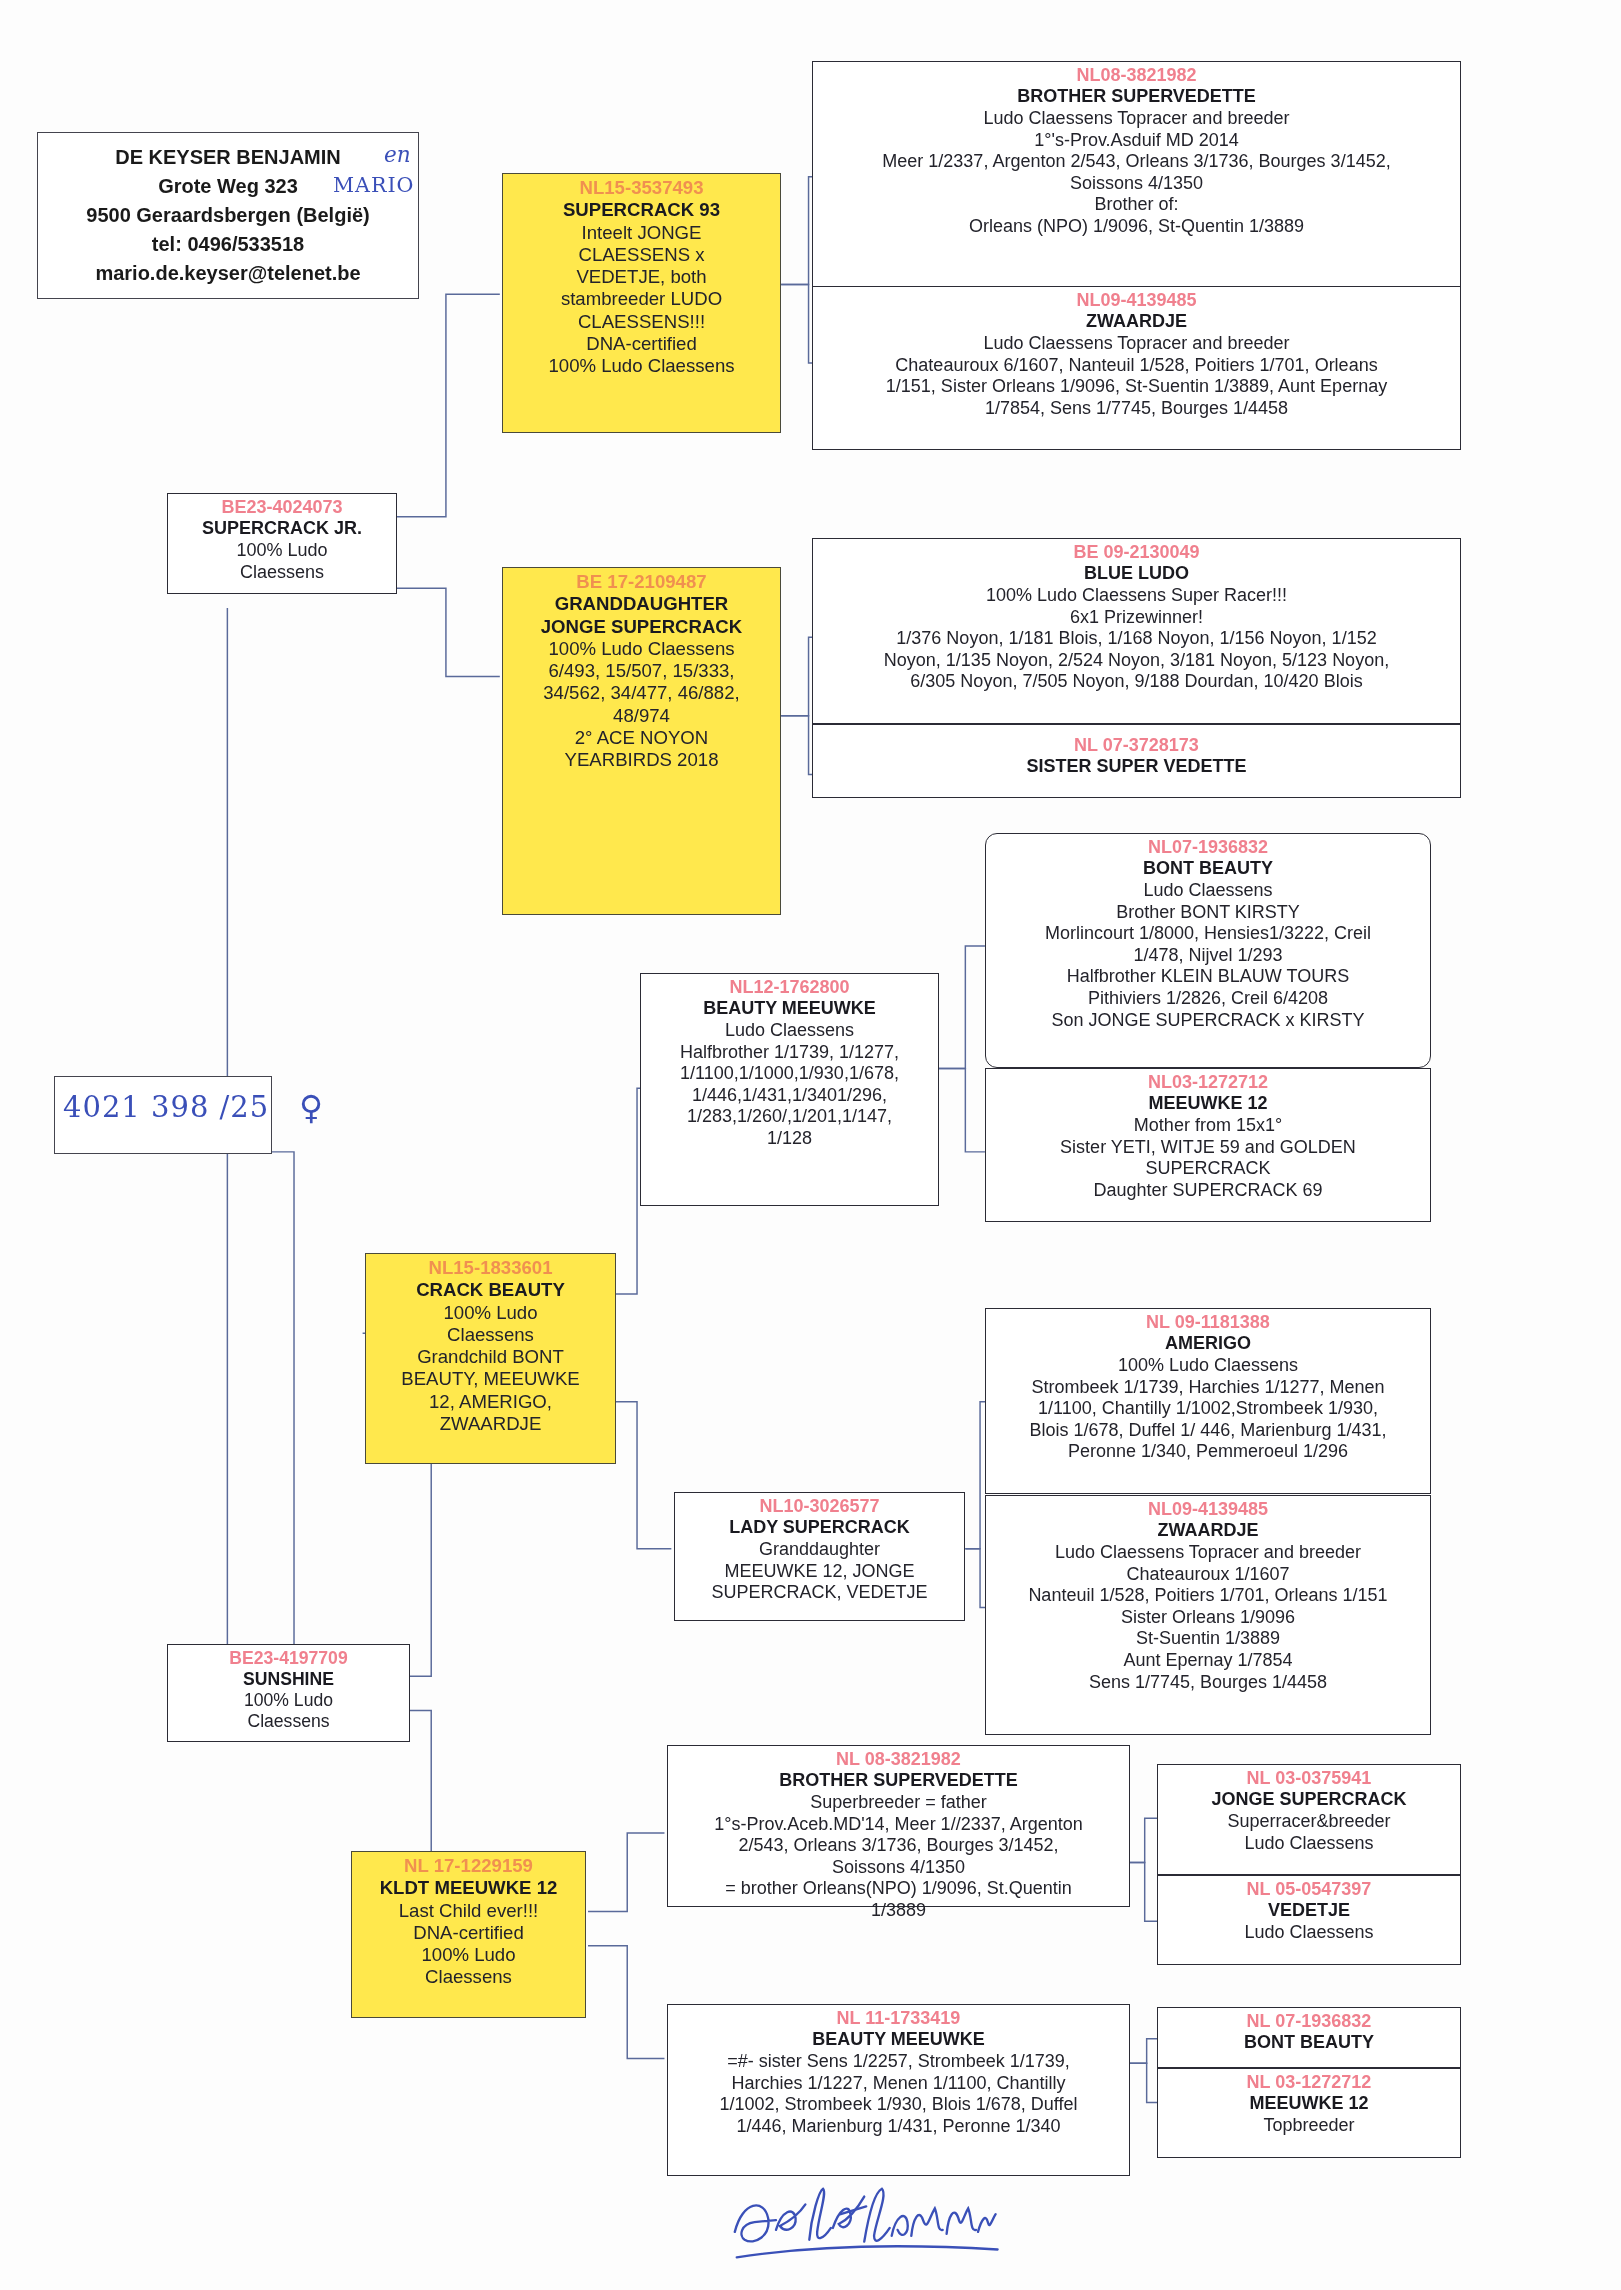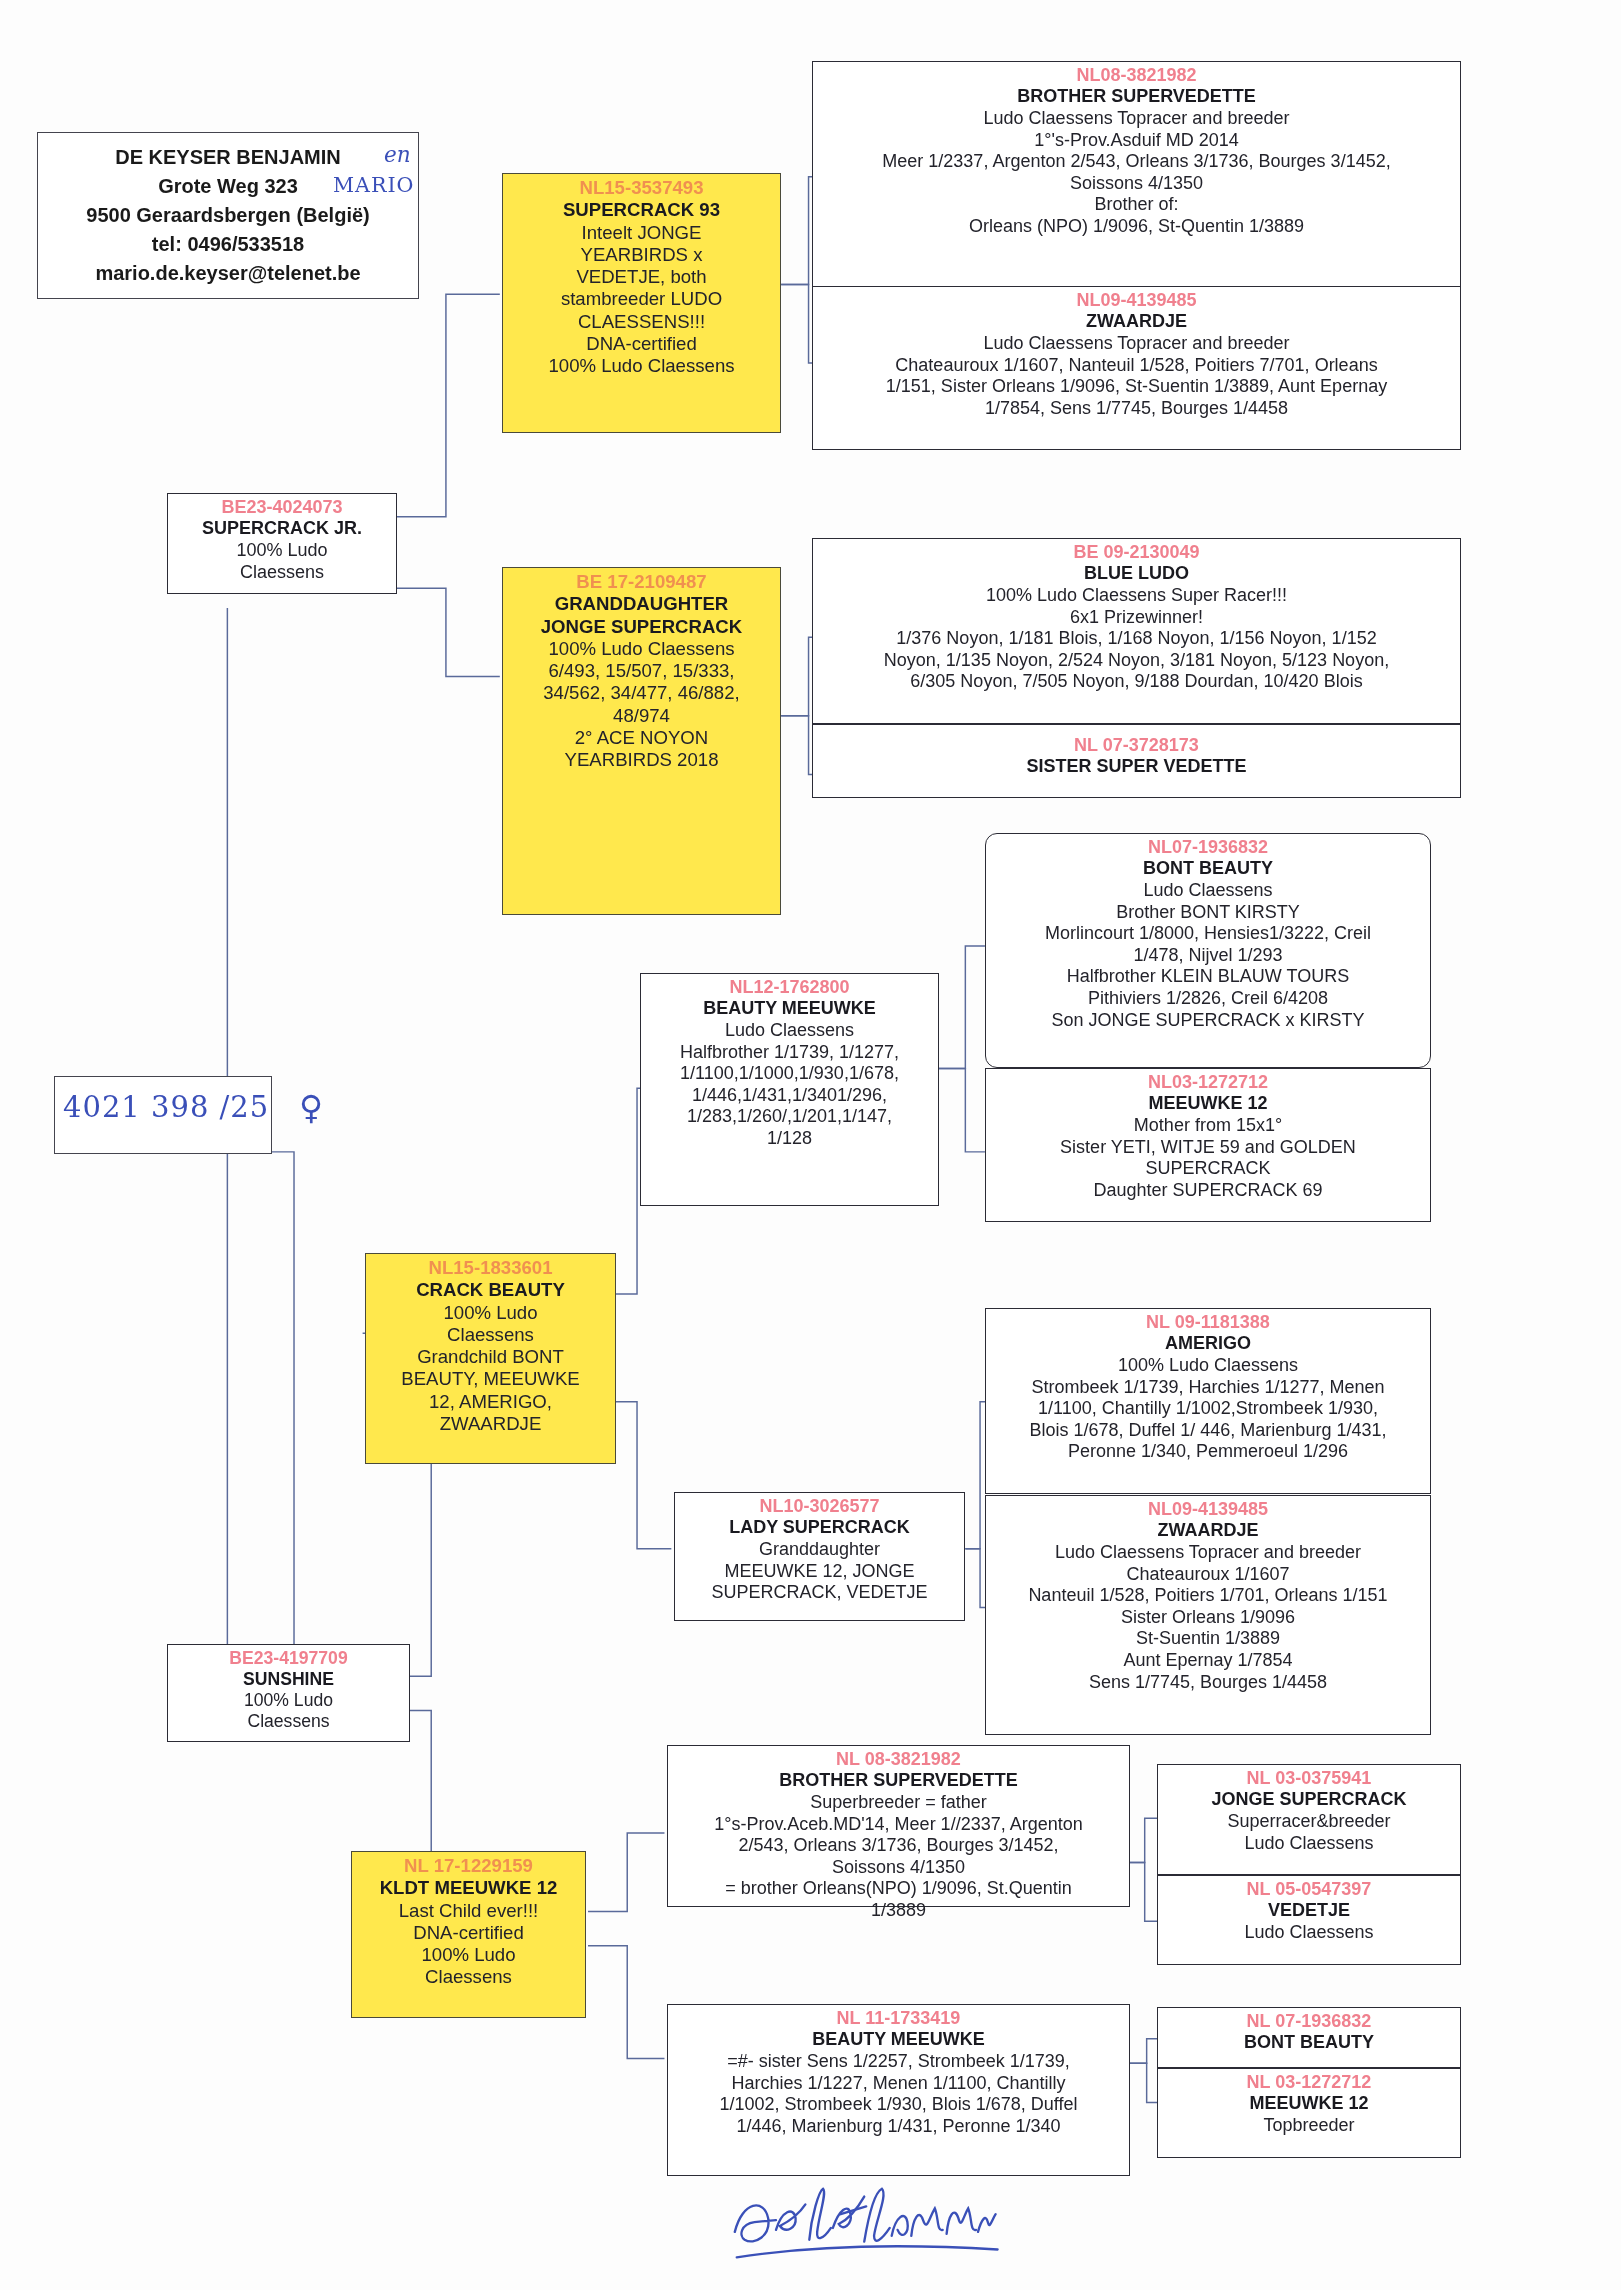--- a/index.html
+++ b/index.html
@@ -147,21 +147,21 @@
     <span class="ring">BE23-4197709</span>
     <span class="name">SUNSHINE</span>
     <span class="desc">100% Ludo</span>
     <span class="desc">Claessens</span>
   </div>
 
   <div class="box yellow" style="left:502px; top:173px; width:279px; height:260px; font-size:18.6px;">
     <span class="ring orange">NL15-3537493</span>
     <span class="name">SUPERCRACK 93</span>
     <span class="desc">Inteelt JONGE</span>
-    <span class="desc">YEARBIRDS x</span>
+    <span class="desc">CLAESSENS x</span>
     <span class="desc">VEDETJE, both</span>
     <span class="desc">stambreeder LUDO</span>
     <span class="desc">CLAESSENS!!!</span>
     <span class="desc">DNA-certified</span>
     <span class="desc">100% Ludo Claessens</span>
   </div>
 
   <div class="box yellow" style="left:502px; top:567px; width:279px; height:348px; font-size:18.6px;text-align:center;">
     <span class="ring orange">BE 17-2109487</span>
     <span class="name">GRANDDAUGHTER</span>
@@ -202,21 +202,21 @@
     <span class="desc">Meer 1/2337, Argenton 2/543, Orleans 3/1736, Bourges 3/1452,</span>
     <span class="desc">Soissons 4/1350</span>
     <span class="desc">Brother of:</span>
     <span class="desc">Orleans (NPO) 1/9096, St-Quentin 1/3889</span>
   </div>
 
   <div class="box" style="left:812px; top:286px; width:649px; height:164px; font-size:18px;">
     <span class="ring">NL09-4139485</span>
     <span class="name">ZWAARDJE</span>
     <span class="desc">Ludo Claessens Topracer and breeder</span>
-    <span class="desc">Chateauroux 1/1607, Nanteuil 1/528, Poitiers 7/701, Orleans</span>
+    <span class="desc">Chateauroux 6/1607, Nanteuil 1/528, Poitiers 1/701, Orleans</span>
     <span class="desc">1/151, Sister Orleans 1/9096, St-Suentin 1/3889, Aunt Epernay</span>
     <span class="desc">1/7854, Sens 1/7745, Bourges 1/4458</span>
   </div>
 
   <div class="box" style="left:812px; top:538px; width:649px; height:186px; font-size:18px;">
     <span class="ring">BE 09-2130049</span>
     <span class="name">BLUE LUDO</span>
     <span class="desc">100% Ludo Claessens Super Racer!!!</span>
     <span class="desc">6x1 Prizewinner!</span>
     <span class="desc">1/376 Noyon, 1/181 Blois, 1/168 Noyon, 1/156 Noyon, 1/152</span>

